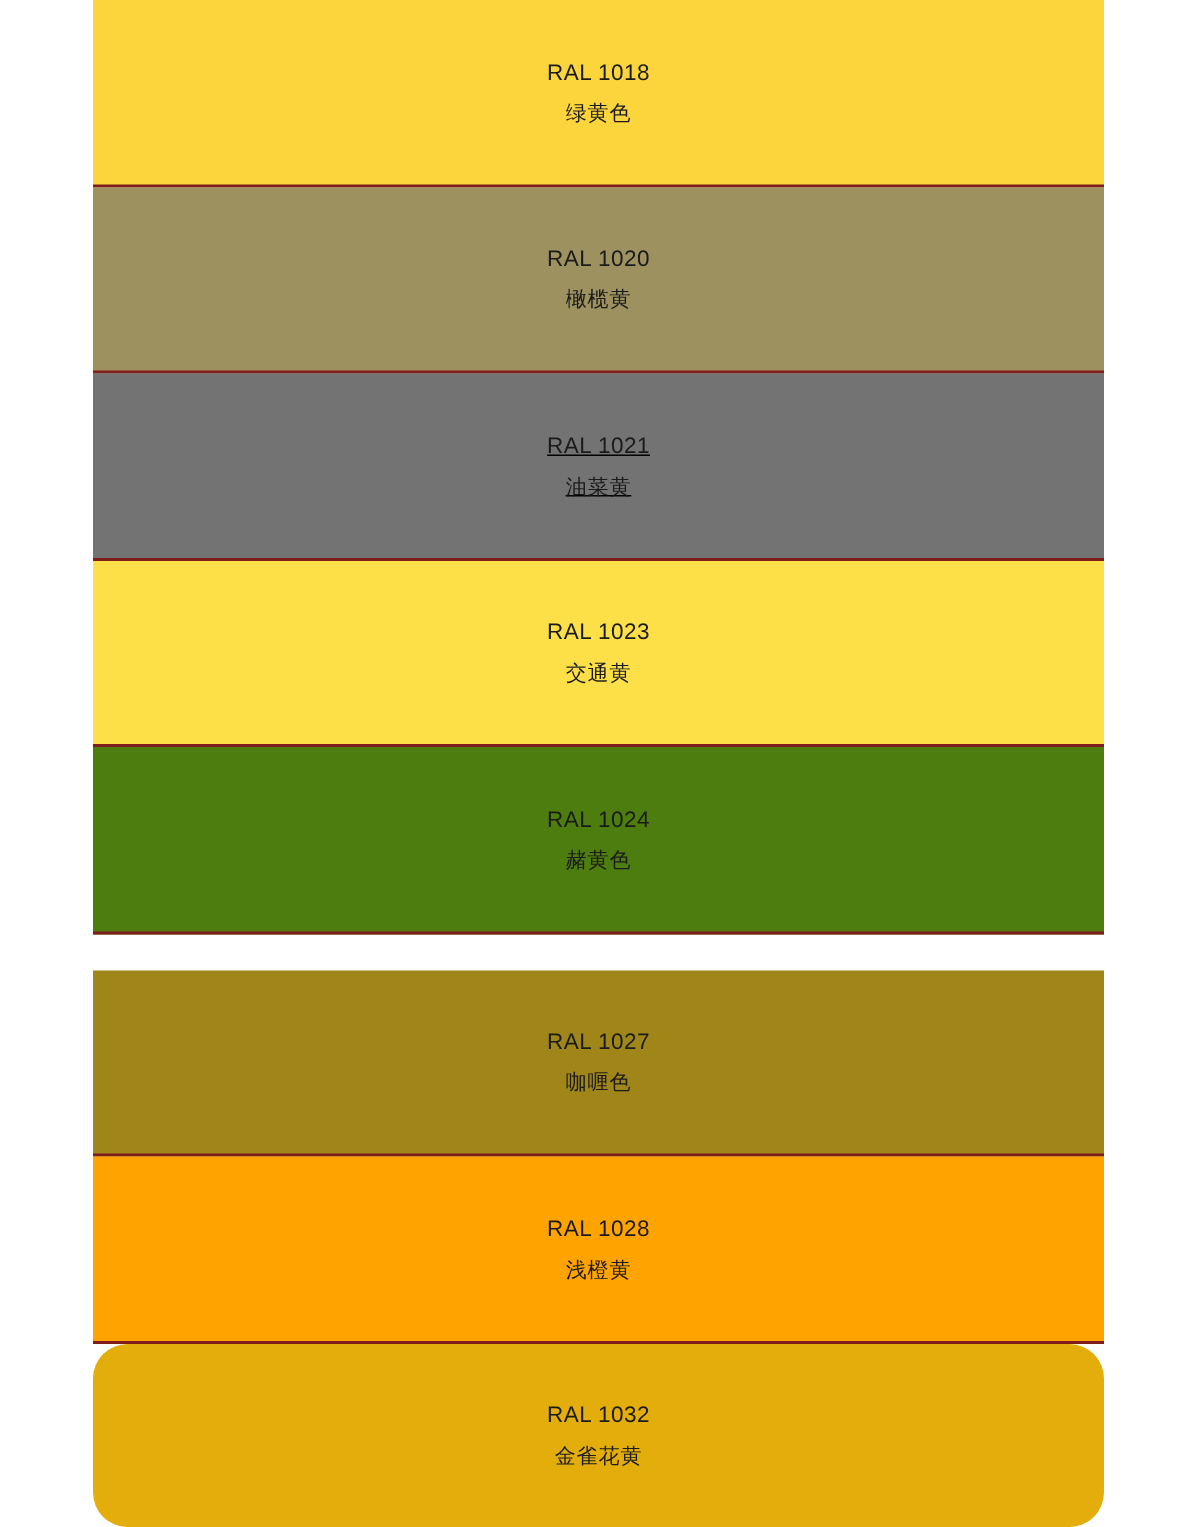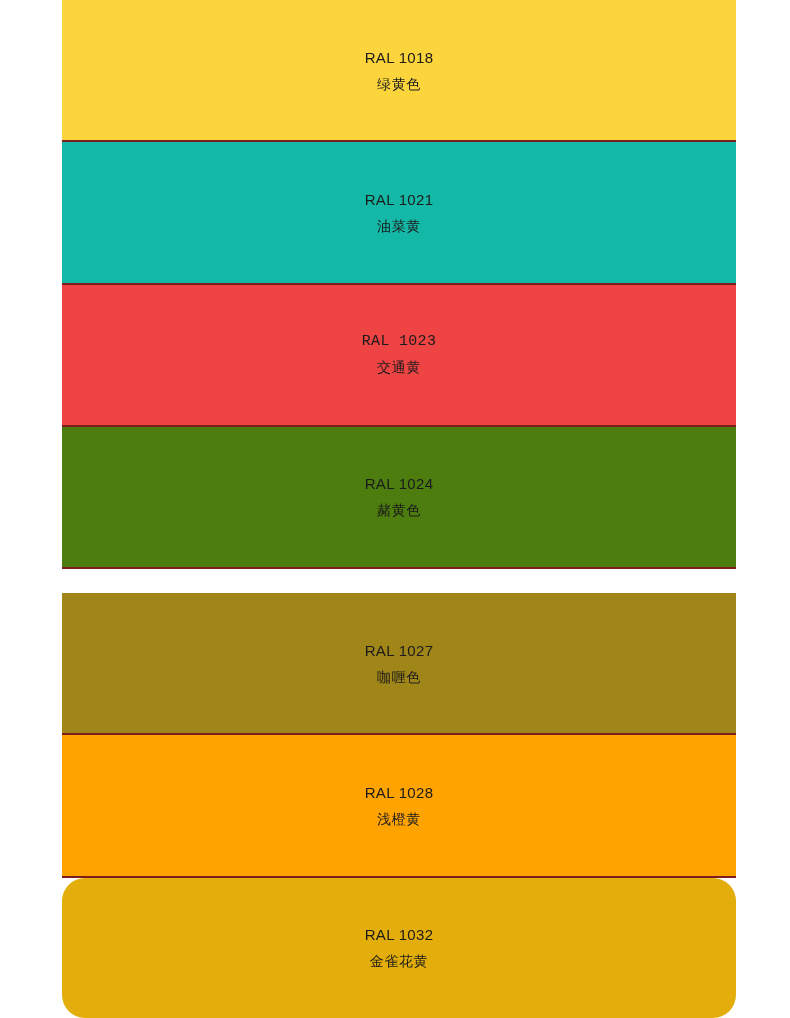--- a/index.html
+++ b/index.html
@@ -57,27 +57,31 @@
 <body style="background-color: rgb(255, 255, 255);">
 
 <div id="swatch-list">
 
   <div class="swatch-row" style="background-color: rgb(251, 213, 59);">
     <div class="swatch-code">RAL 1018</div>
     <div class="swatch-name">绿黄色</div>
   </div>
 
 
+  <div class="swatch-row" style="background-color: rgb(158, 145, 96);">
+    <div class="swatch-code">RAL 1020</div>
+    <div class="swatch-name">橄榄黄</div>
+  </div>
 
-  <div class="swatch-row" style="background-color: #14b8a6;">
+  <div class="swatch-row" style="background-color: #737373; text-decoration: underline;">
     <div class="swatch-code">RAL 1021</div>
     <div class="swatch-name">油菜黄</div>
   </div>
 
-  <div class="swatch-row" style="background-color: #ef4444; font-family: Liberation Mono, monospace;">
+  <div class="swatch-row" style="background-color: #fde047;">
     <div class="swatch-code">RAL 1023</div>
     <div class="swatch-name">交通黄</div>
   </div>
 
   <div class="swatch-row" style="background-color: #4d7c0f;">
     <div class="swatch-code">RAL 1024</div>
     <div class="swatch-name">赭黄色</div>
   </div>
 
   <div class="swatch-row" style="background-color: rgb(160, 134, 25); margin-top: 24px;">

